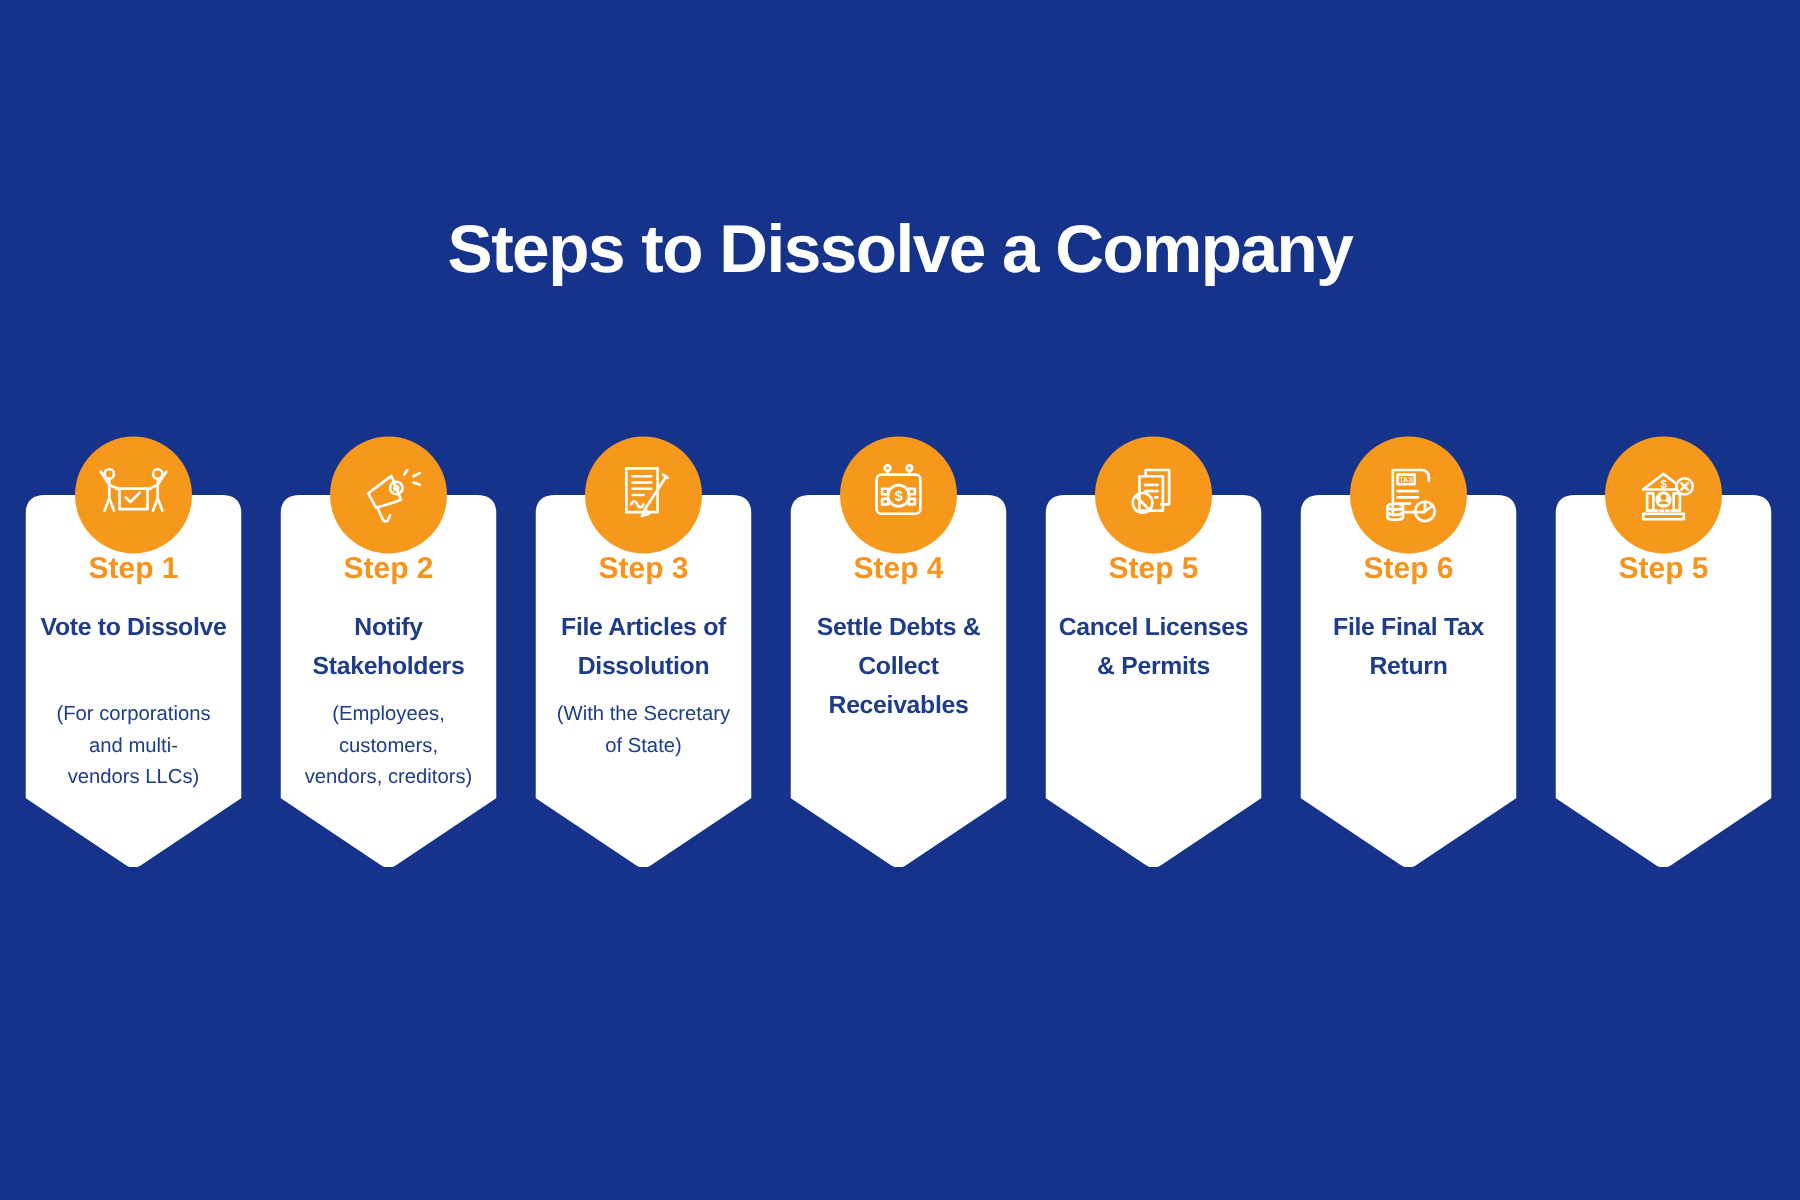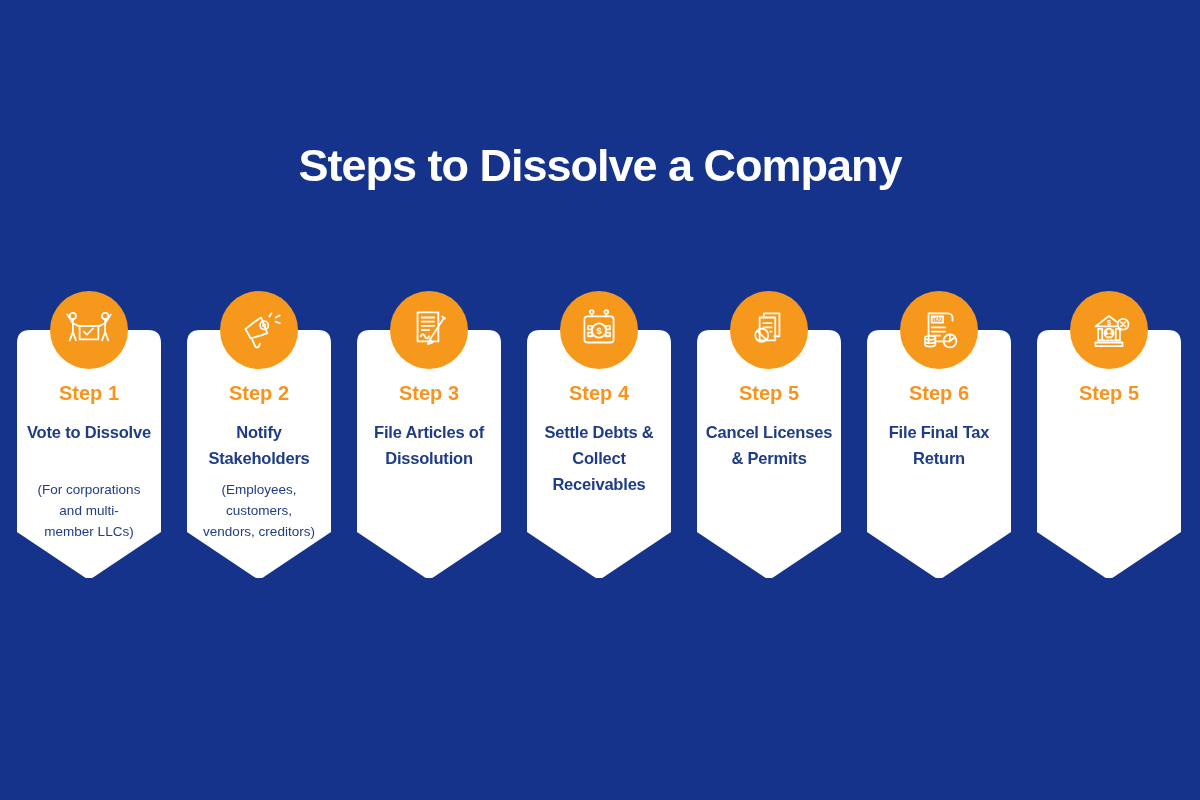--- a/index.html
+++ b/index.html
@@ -22,21 +22,21 @@
   .icon-circle{
     position:absolute;left:33px;top:0;width:78px;height:78px;border-radius:50%;
     background:#F6981B;display:flex;align-items:center;justify-content:center;
   }
   .icon-circle svg{width:50px;height:50px;}
   .icon-circle svg .ln{fill:none;stroke:#FFFFFF;stroke-width:1.7;stroke-linecap:round;stroke-linejoin:round;}
   .icon-circle svg text{fill:#FFFFFF;stroke:none;font-family:"Liberation Sans",sans-serif;font-weight:bold;text-anchor:middle;}
   .card-content{
     position:absolute;top:39px;left:0;width:144px;text-align:center;
   }
-  .step-label{margin-top:52px;font-size:20px;font-weight:bold;color:#F7941E;}
+  .step-label{margin-top:38px;font-size:20px;font-weight:bold;color:#F7941E;}
   .step-title{
     margin:14px 2px 0 2px;min-height:52px;
     font-size:16.5px;font-weight:bold;color:#1E3C87;line-height:26px;
     letter-spacing:-0.2px;white-space:pre-line;
   }
   .step-sub{
     margin:8px 4px 0 4px;font-size:13.5px;color:#1E3C87;line-height:21px;
     white-space:pre-line;
   }
 </style>
@@ -62,21 +62,21 @@
           <circle cx="39.5" cy="10.5" r="3"></circle>
           <path d="M39.5,14 V26 M39.5,26 L36.5,34 M39.5,26 L42.5,34 M39.5,17.5 L34,20 M39.5,17.5 L45,9"></path>
         </g>
       </svg>
     </div>
     <div class="card-content">
       <div class="step-label">Step 1</div>
       <div class="step-title">Vote to Dissolve</div>
       <div class="step-sub">(For corporations
 and multi-
-member LLCs)</div>
+vendors LLCs)</div>
     </div>
   </div>
 
   <div class="card">
     <svg class="banner" viewBox="0 0 144 248">
       <path d="M13,0 H131 Q144,0 144,13 V202 L77.5,246.5 Q72,250.5 66.5,246.5 L0,202 V13 Q0,0 13,0 Z" fill="#FFFFFF"></path>
     </svg>
     <div class="icon-circle">
       <svg viewBox="0 0 48 48">
         <g class="ln">
@@ -110,20 +110,22 @@
           <path d="M16,30 q2,-4 4,0 q2,4 4,0"></path>
           <path d="M25,33 L38,13 M36.5,11 l3,2"></path>
           <path d="M25,33 l-2,4.5 l4.5,-1.5 z"></path>
         </g>
       </svg>
     </div>
     <div class="card-content">
       <div class="step-label">Step 3</div>
       <div class="step-title">File Articles of
 Dissolution</div>
+      <div class="step-sub">(With the Secretary
+of State)</div>
     </div>
   </div>
 
   <div class="card">
     <svg class="banner" viewBox="0 0 144 248">
       <path d="M13,0 H131 Q144,0 144,13 V202 L77.5,246.5 Q72,250.5 66.5,246.5 L0,202 V13 Q0,0 13,0 Z" fill="#FFFFFF"></path>
     </svg>
     <div class="icon-circle">
       <svg viewBox="0 0 48 48">
         <g class="ln">

